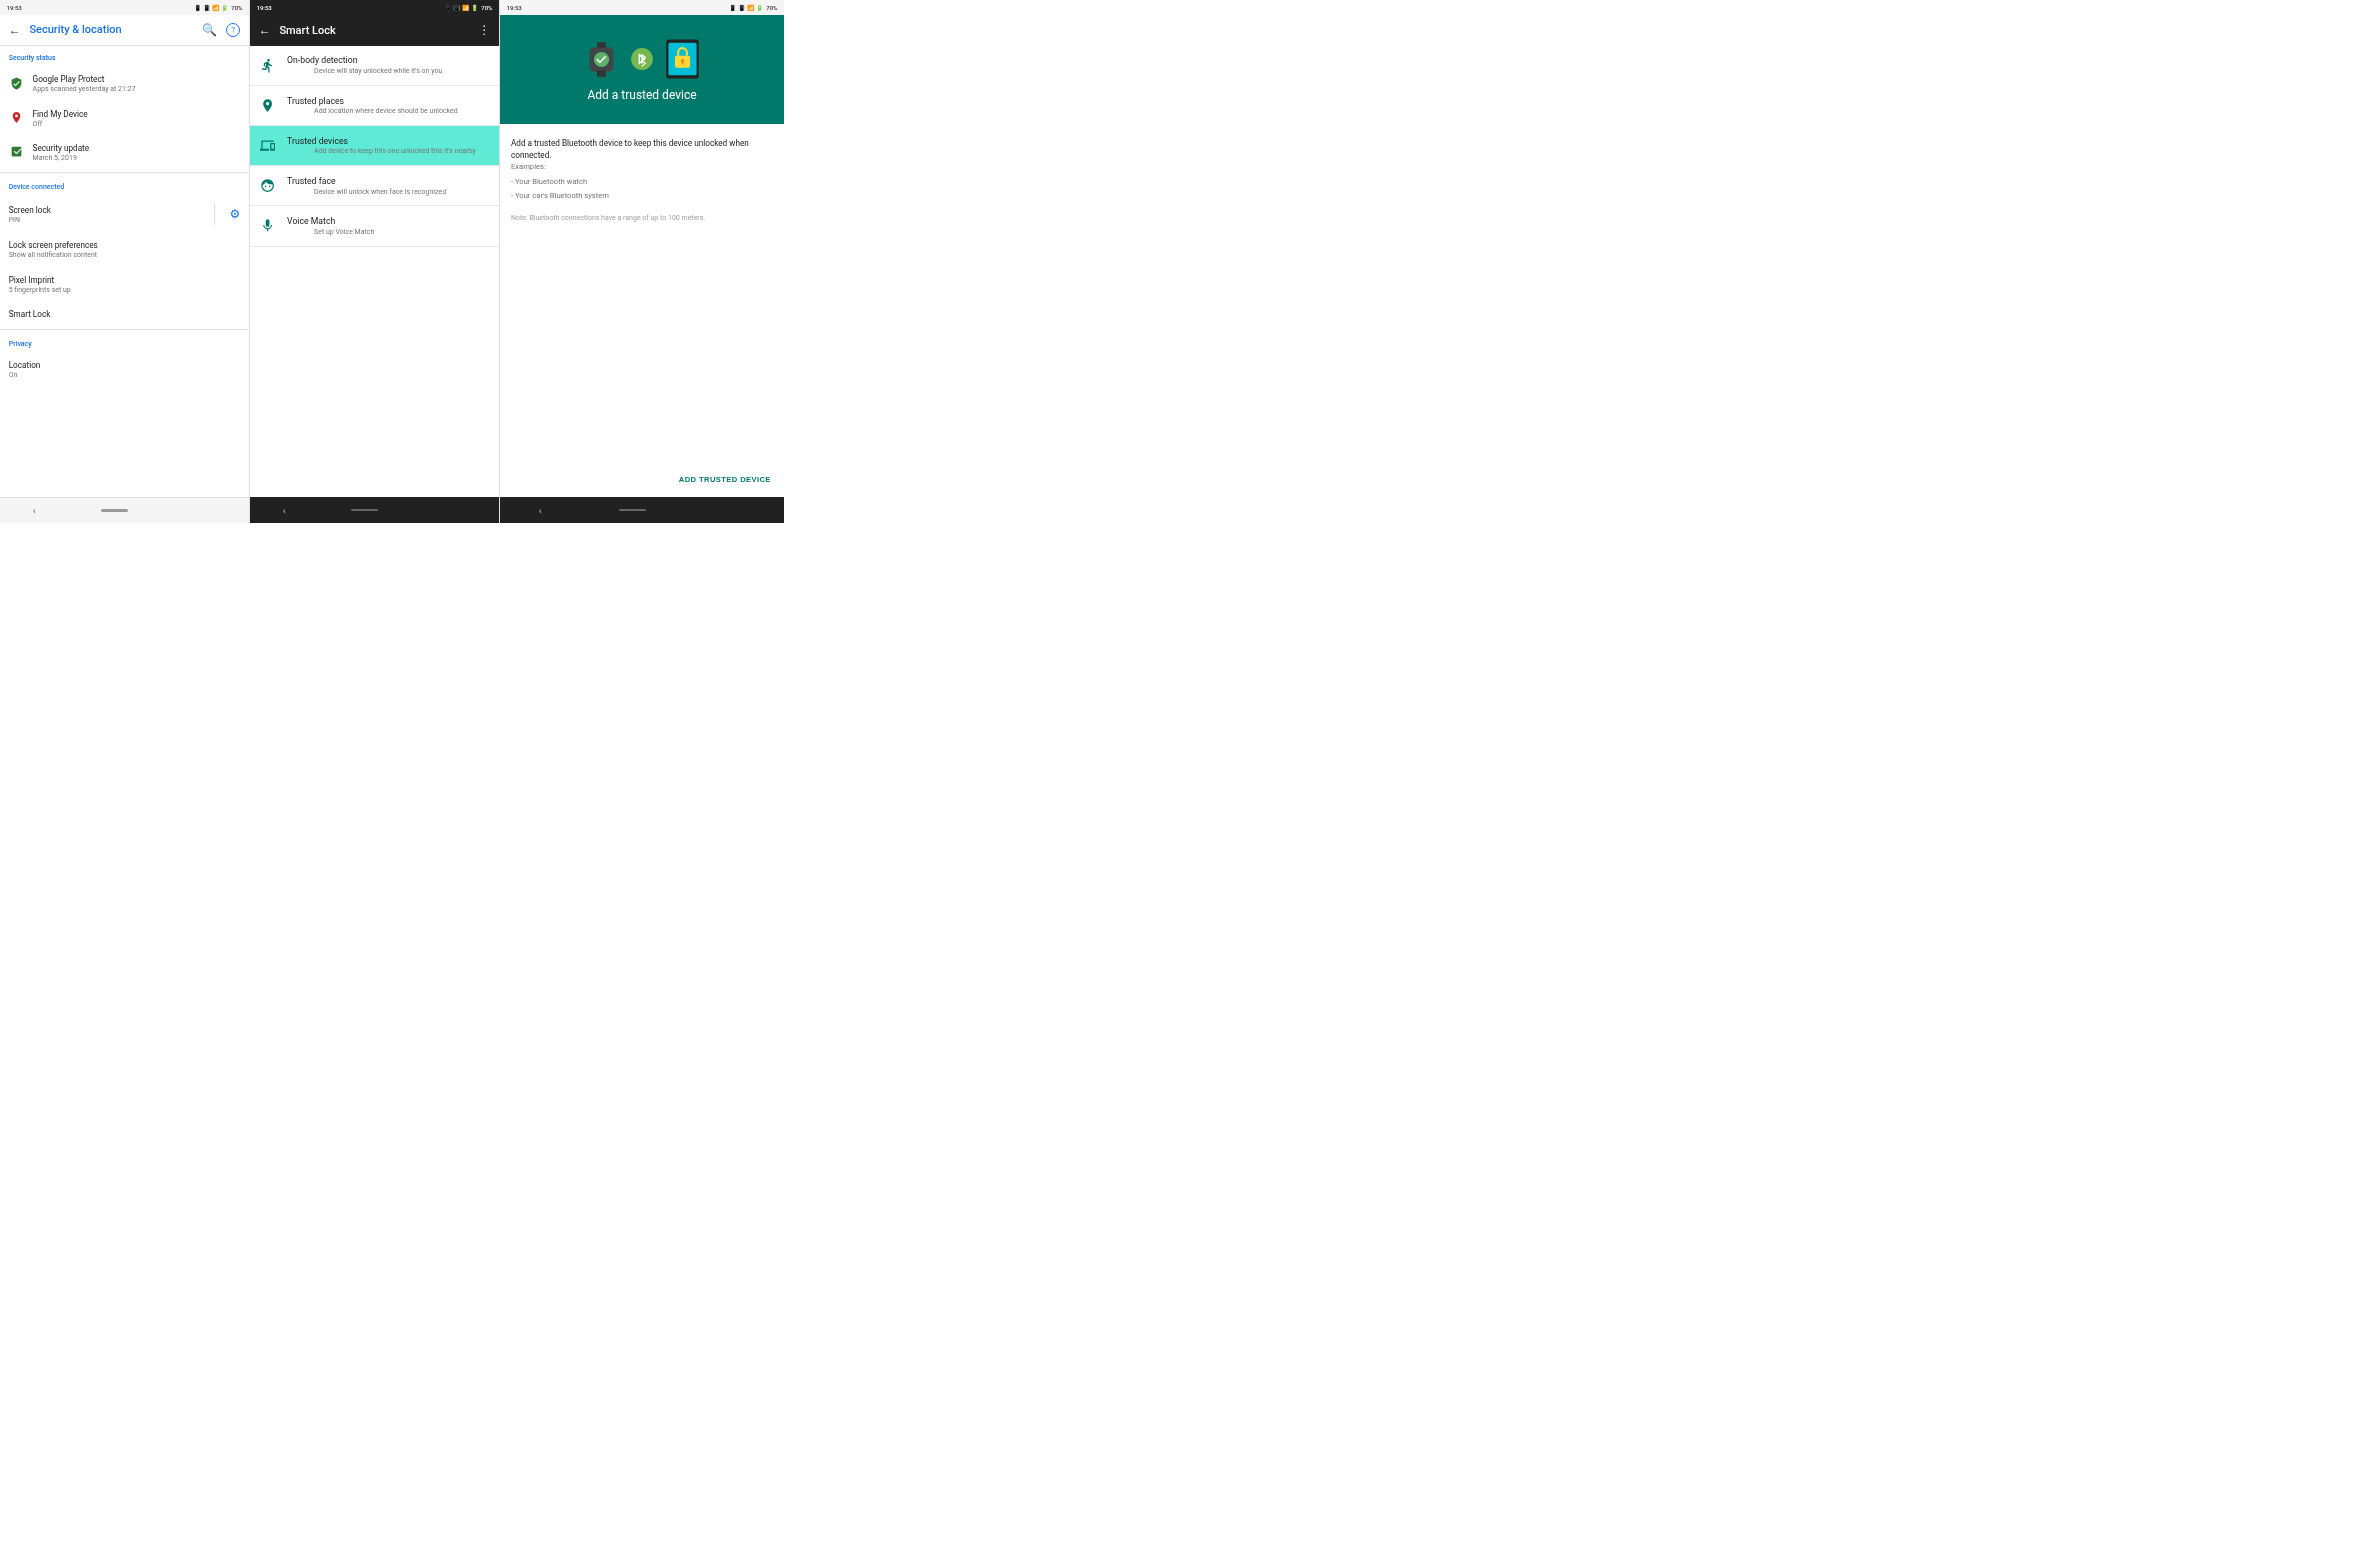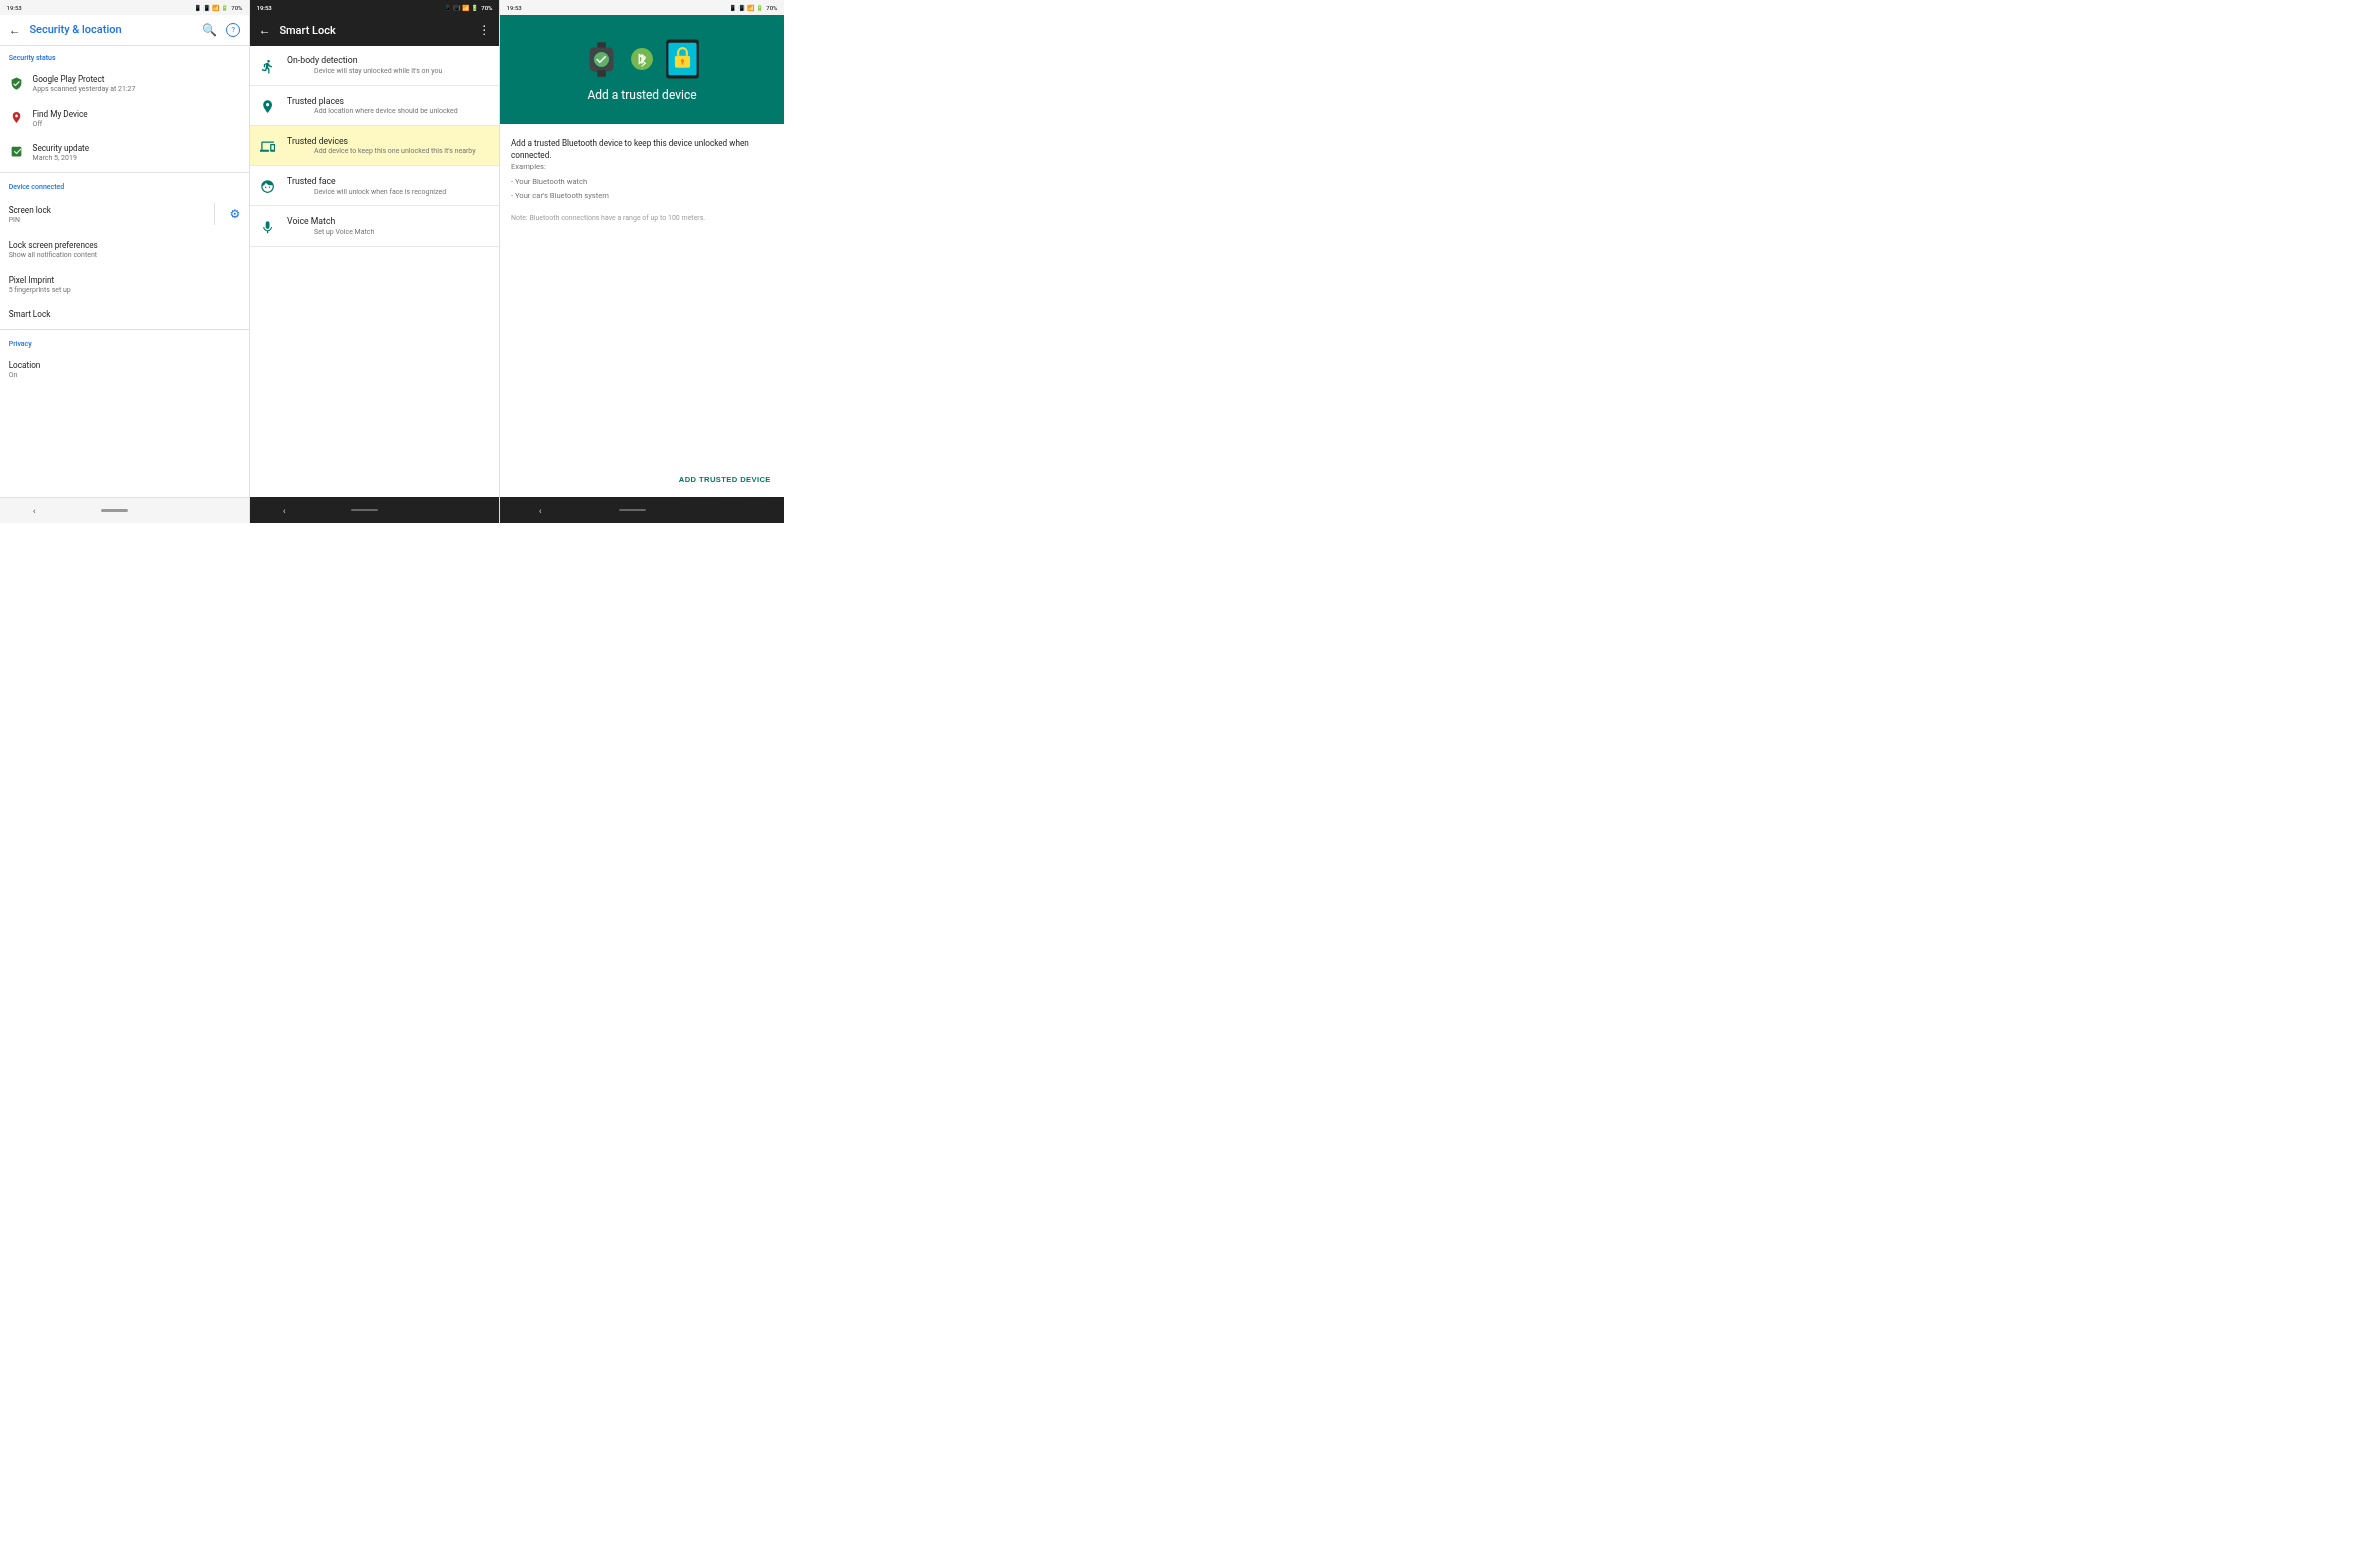--- a/index.html
+++ b/index.html
@@ -186,21 +186,21 @@
       align-items: center;
       padding: 0 6.5px;
       font-size: 6px;
       font-weight: 500;
       color: #fff;
       justify-content: space-between;
     }
 
     .smart-lock-item {
       display: flex;
-      align-items: flex-end;
+      align-items: flex-start;
       padding: 9.8px 8.7px;
       gap: 11px;
       cursor: pointer;
       border-bottom: 0.5px solid #e8e8e8;
     }
 
     .smart-lock-icon {
       width: 17.4px;
       height: 17.4px;
       display: flex;
@@ -483,21 +483,21 @@
       <svg width="15.2" height="15.2" viewBox="0 0 24 24" fill="#00796b">
         <path d="M12 2C8.13 2 5 5.13 5 9c0 5.25 7 13 7 13s7-7.75 7-13c0-3.87-3.13-7-7-7zm0 9.5c-1.38 0-2.5-1.12-2.5-2.5s1.12-2.5 2.5-2.5 2.5 1.12 2.5 2.5-1.12 2.5-2.5 2.5z"></path>
       </svg>
     </div>
     <div class="smart-lock-text">
       <div class="smart-lock-title">Trusted places</div>
       <div class="smart-lock-subtitle">Add location where device should be unlocked</div>
     </div>
   </div>
 
-  <div class="smart-lock-item" style="background:#fef9c3;">
+  <div class="smart-lock-item" style="background:#5eead4;">
     <div class="smart-lock-icon">
       <svg width="15.2" height="15.2" viewBox="0 0 24 24" fill="#00796b">
         <path d="M4 6h18V4H4c-1.1 0-2 .9-2 2v11H0v3h14v-3H4V6zm19 2h-6c-.55 0-1 .45-1 1v10c0 .55.45 1 1 1h6c.55 0 1-.45 1-1V9c0-.55-.45-1-1-1zm-1 9h-4v-7h4v7z"></path>
       </svg>
     </div>
     <div class="smart-lock-text">
       <div class="smart-lock-title">Trusted devices</div>
       <div class="smart-lock-subtitle">Add device to keep this one unlocked this it's nearby</div>
     </div>
   </div>

